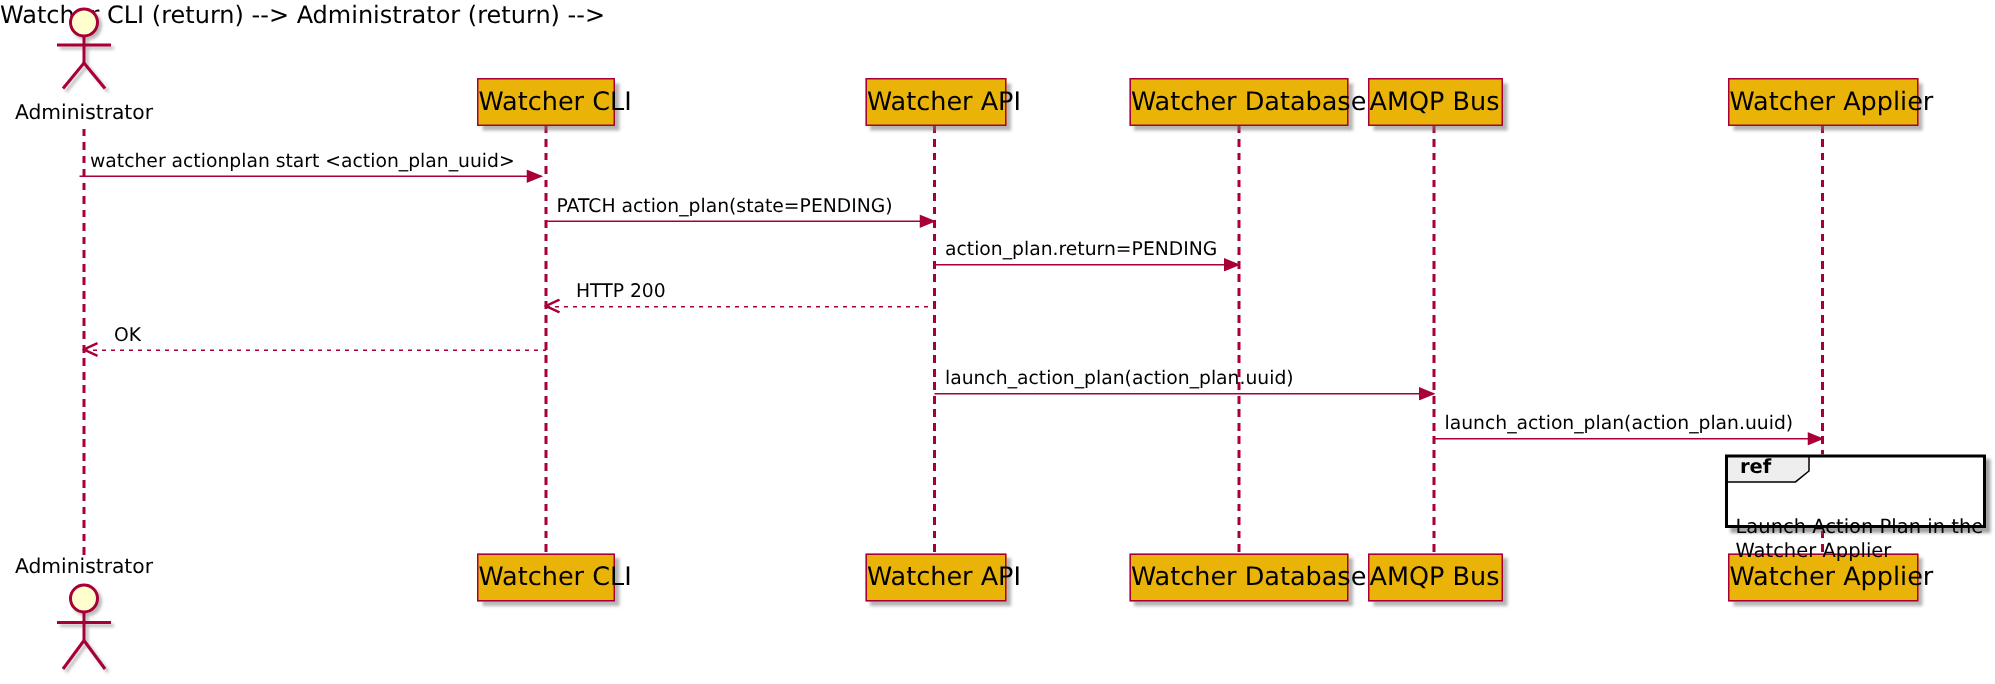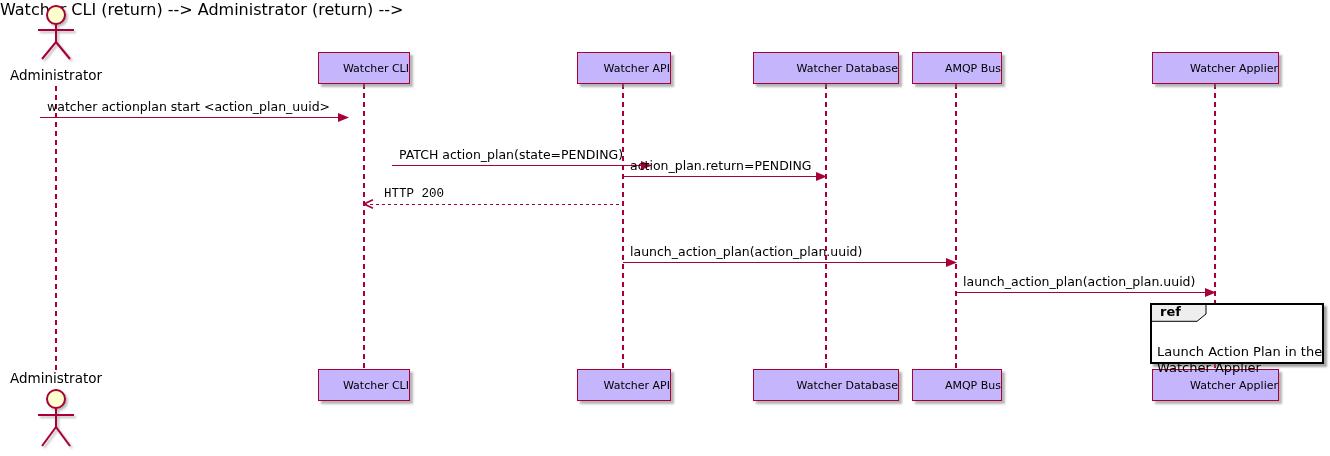--- a/index.html
+++ b/index.html
@@ -15,27 +15,27 @@
   
   .lifeline {
     position: absolute;
     width: 2px;
     background: repeating-linear-gradient(to bottom, #A80036 0 5px, transparent 5px 9px);
   }
   
   .pbox {
     position: absolute;
     height: 32px;
-    background: #c4b5fd;
+    background: #eab308;
     border: 1.7px solid #A80036;
     box-shadow: 3px 3px 2px rgba(120,120,120,0.55);
     display: flex;
     align-items: center;
-    justify-content: flex-end;
-    font-size: 11px;
+    justify-content: flex-start;
+    font-size: 17px;
     white-space: nowrap;
     z-index: 3;
   }
   
   .actor-figure { position: absolute; z-index: 3; filter: drop-shadow(2.5px 2.5px 1px rgba(120,120,120,0.5)); }
   .actor-label {
     position: absolute;
     width: 120px;
     text-align: center;
     font-size: 13.5px;
@@ -44,38 +44,38 @@
   }
   
   .msg { position: absolute; height: 18px; z-index: 2; }
   .msg-label {
     position: absolute;
     bottom: 4px;
     left: 7px;
     font-size: 12.5px;
     white-space: nowrap;
   }
-  .msg.return .msg-label { left: 20px; font-family: Liberation Mono, monospace; }
+  .msg.return .msg-label { left: 20px; }
   .msg-line {
     position: absolute;
     left: 0; right: 0; bottom: 0;
     height: 1.5px;
     background: #A80036;
   }
   .msg-line.dashed {
     background: repeating-linear-gradient(to right, #A80036 0 3px, transparent 3px 6px);
   }
   .head { position: absolute; bottom: -4px; }
   .head.right { right: -1px; }
   .head.left { left: -1px; }
   
   .ref-box {
     position: absolute;
     left: 1150px; top: 303px;
-    width: 174px; height: 61px;
+    width: 174px; height: 49px;
     background: #ffffff;
     border: 2px solid #000;
     box-shadow: 3px 3px 2px rgba(100,100,100,0.6);
     z-index: 4;
   }
   .ref-tab { position: absolute; left: -1px; top: -1px; width: 56px; height: 18px; }
   .ref-keyword {
     position: absolute; left: 9px; top: 0px;
     font-size: 13px; font-weight: bold; z-index: 1;
   }
@@ -142,30 +142,30 @@
       <span>Watcher Database</span>
     </div>
   <div class="pbox" style="left:912px; top:369px; width:90px;">
       <span>AMQP Bus</span>
     </div>
   <div class="pbox" style="left:1152px;top:369px; width:127px;">
       <span>Watcher Applier</span>
     </div>
 
   
-  <div class="msg" style="left:40px; top:100px; width:308px;">
+  <div class="msg" style="left:53px; top:100px; width:308px;">
     <div class="msg-label">watcher actionplan start &lt;action_plan_uuid&gt;</div>
     <div class="msg-line"></div>
     <svg class="head right" width="11" height="9">
         <polygon points="0,0 11,4.5 0,9" fill="#A80036"></polygon>
       </svg>
   </div>
 
   
-  <div class="msg" style="left:364px; top:148px; width:259px;margin-left:28px;">
+  <div class="msg" style="left:364px; top:130px; width:259px;">
     <div class="msg-label">PATCH action_plan(state=PENDING)</div>
     <div class="msg-line"></div>
     <svg class="head right" width="11" height="9">
         <polygon points="0,0 11,4.5 0,9" fill="#A80036"></polygon>
       </svg>
   </div>
 
   
   <div class="msg" style="left:623px; top:159px; width:203px;">
     <div class="msg-label">action_plan.return=PENDING</div>
@@ -178,20 +178,27 @@
    Watcher CLI (return) --&gt;
   <div class="msg return" style="left:364px; top:187px; width:259px;">
     <div class="msg-label">HTTP 200</div>
     <div class="msg-line dashed"></div>
     <svg class="head left" width="11" height="10">
         <polyline points="10,0.8 1,5 10,9.2" fill="none" stroke="#A80036" stroke-width="1.6"></polyline>
       </svg>
   </div>
 
    Administrator (return) --&gt;
+  <div class="msg return" style="left:56px; top:216px; width:308px;">
+    <div class="msg-label">OK</div>
+    <div class="msg-line dashed"></div>
+    <svg class="head left" width="11" height="10">
+        <polyline points="10,0.8 1,5 10,9.2" fill="none" stroke="#A80036" stroke-width="1.6"></polyline>
+      </svg>
+  </div>
 
   
   <div class="msg" style="left:623px; top:245px; width:333px;">
     <div class="msg-label">launch_action_plan(action_plan.uuid)</div>
     <div class="msg-line"></div>
     <svg class="head right" width="11" height="9">
         <polygon points="0,0 11,4.5 0,9" fill="#A80036"></polygon>
       </svg>
   </div>
 

